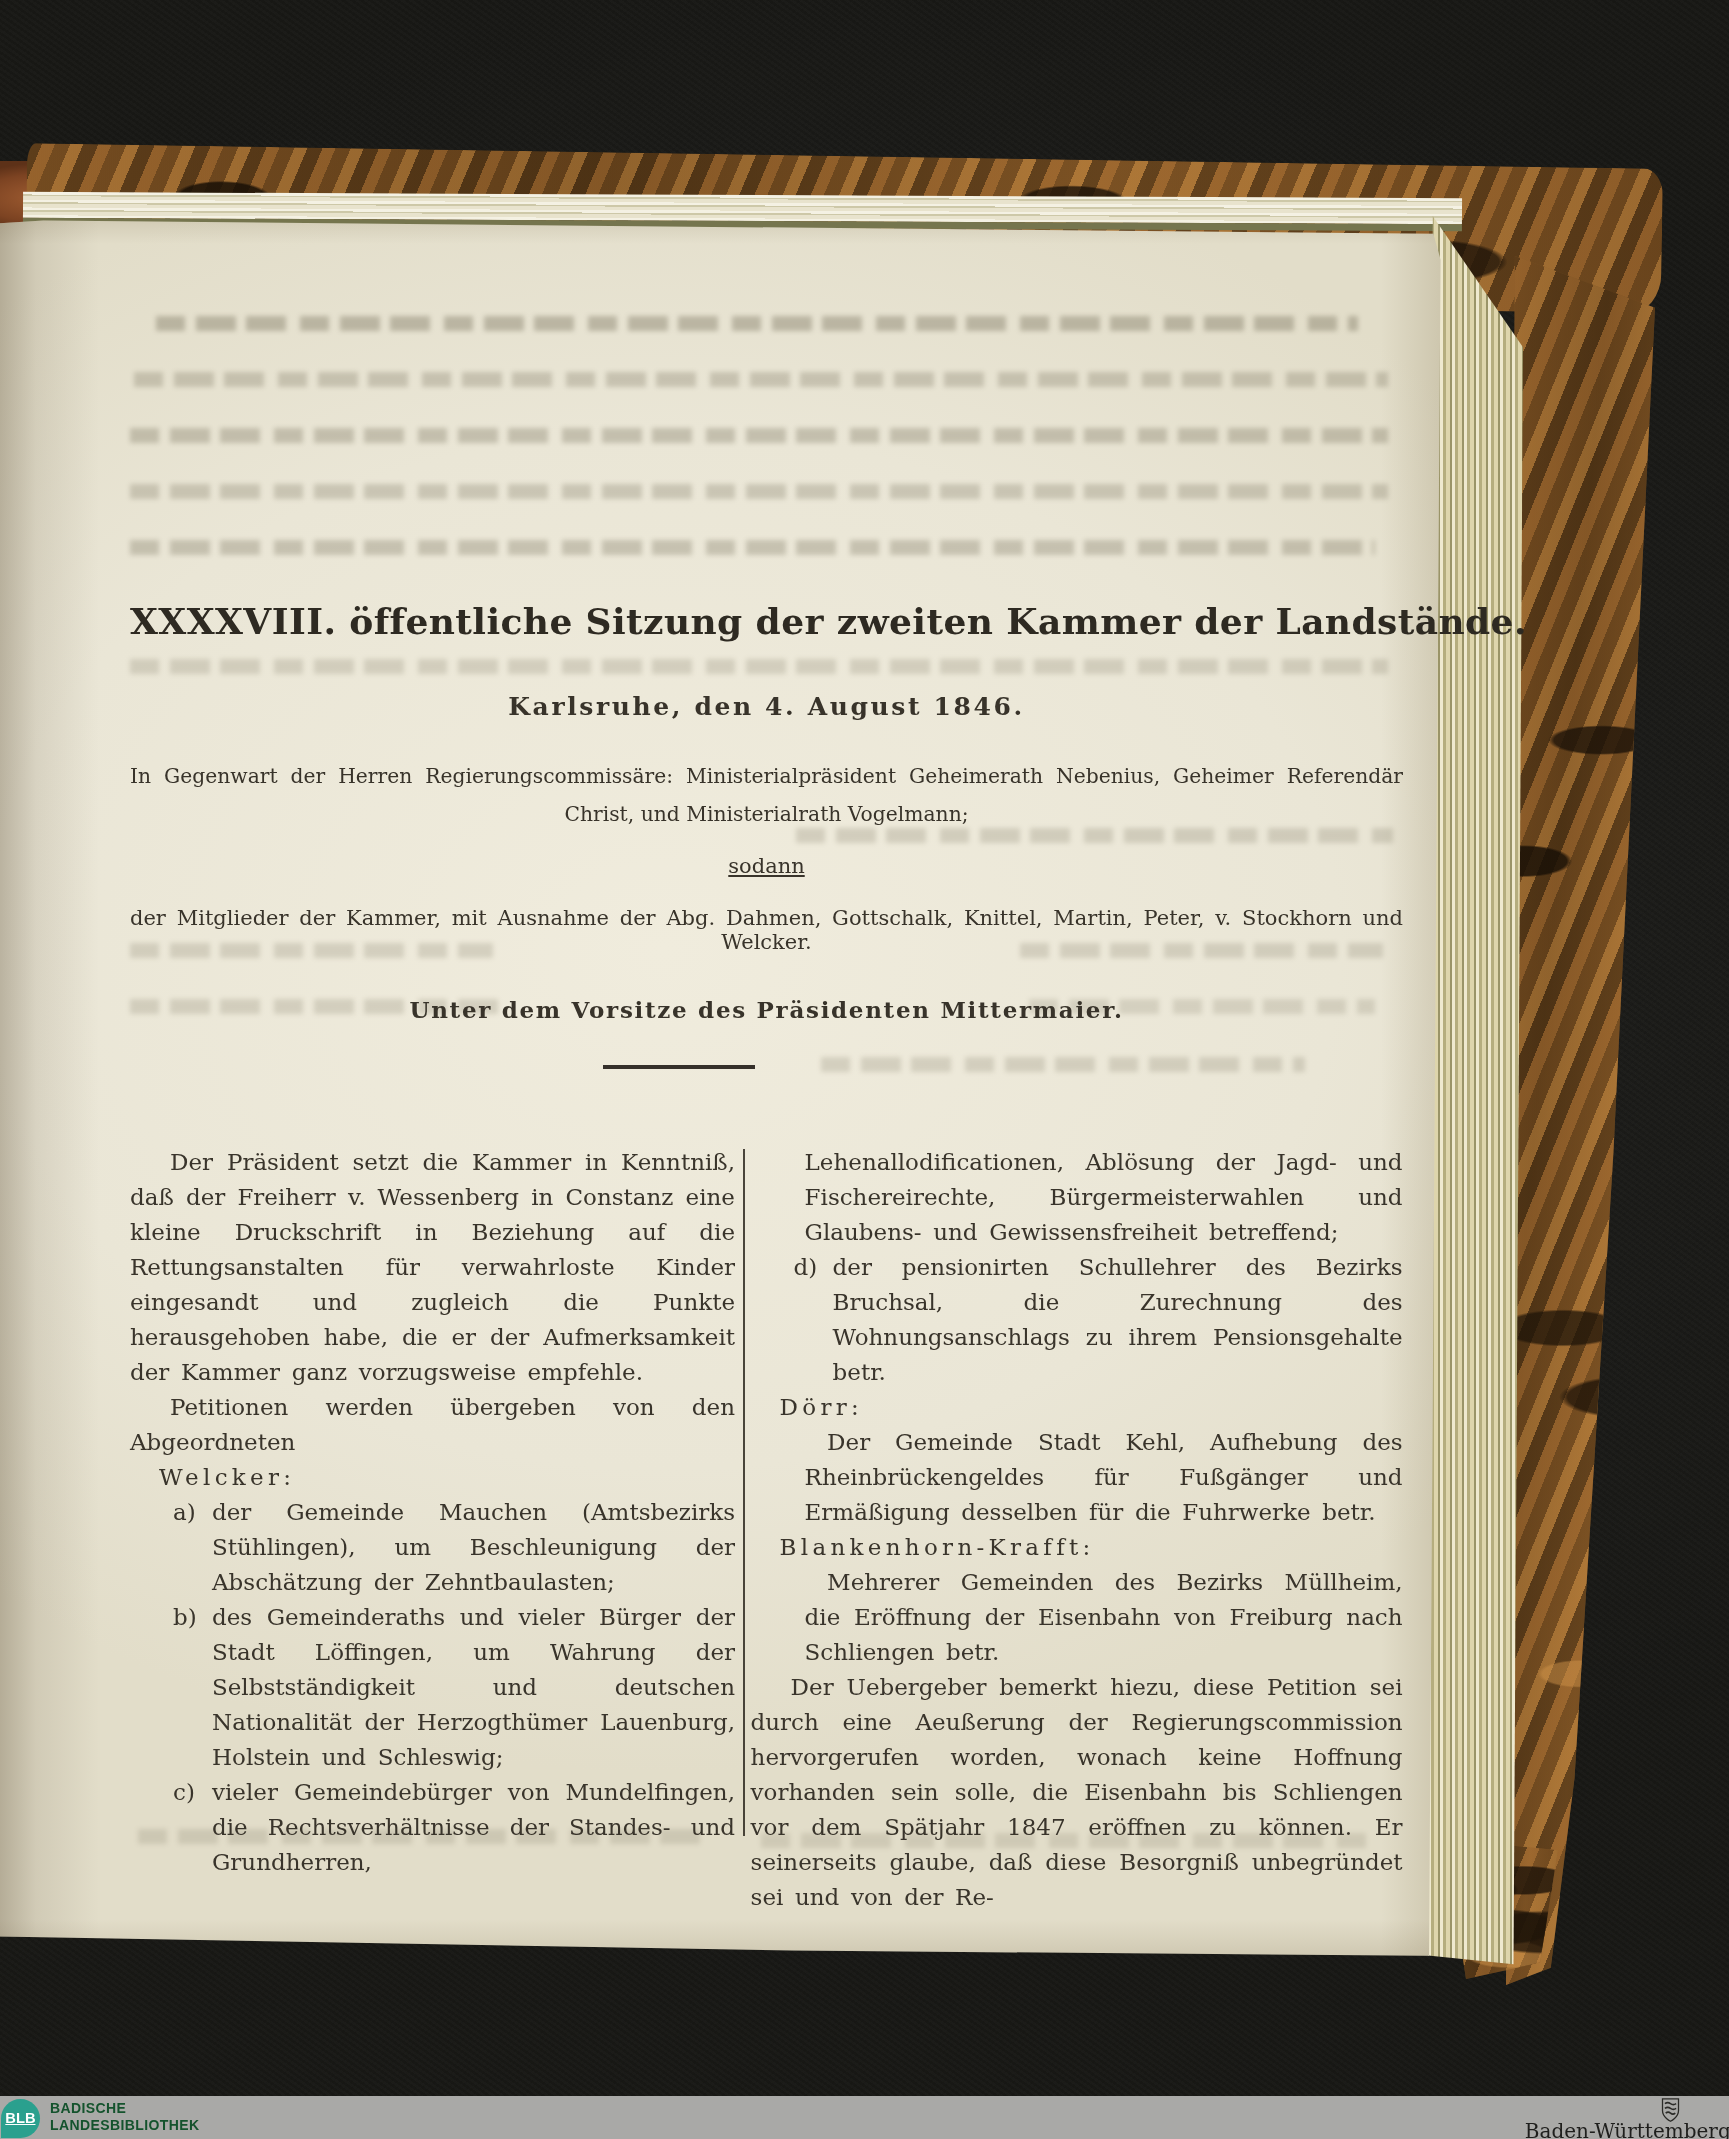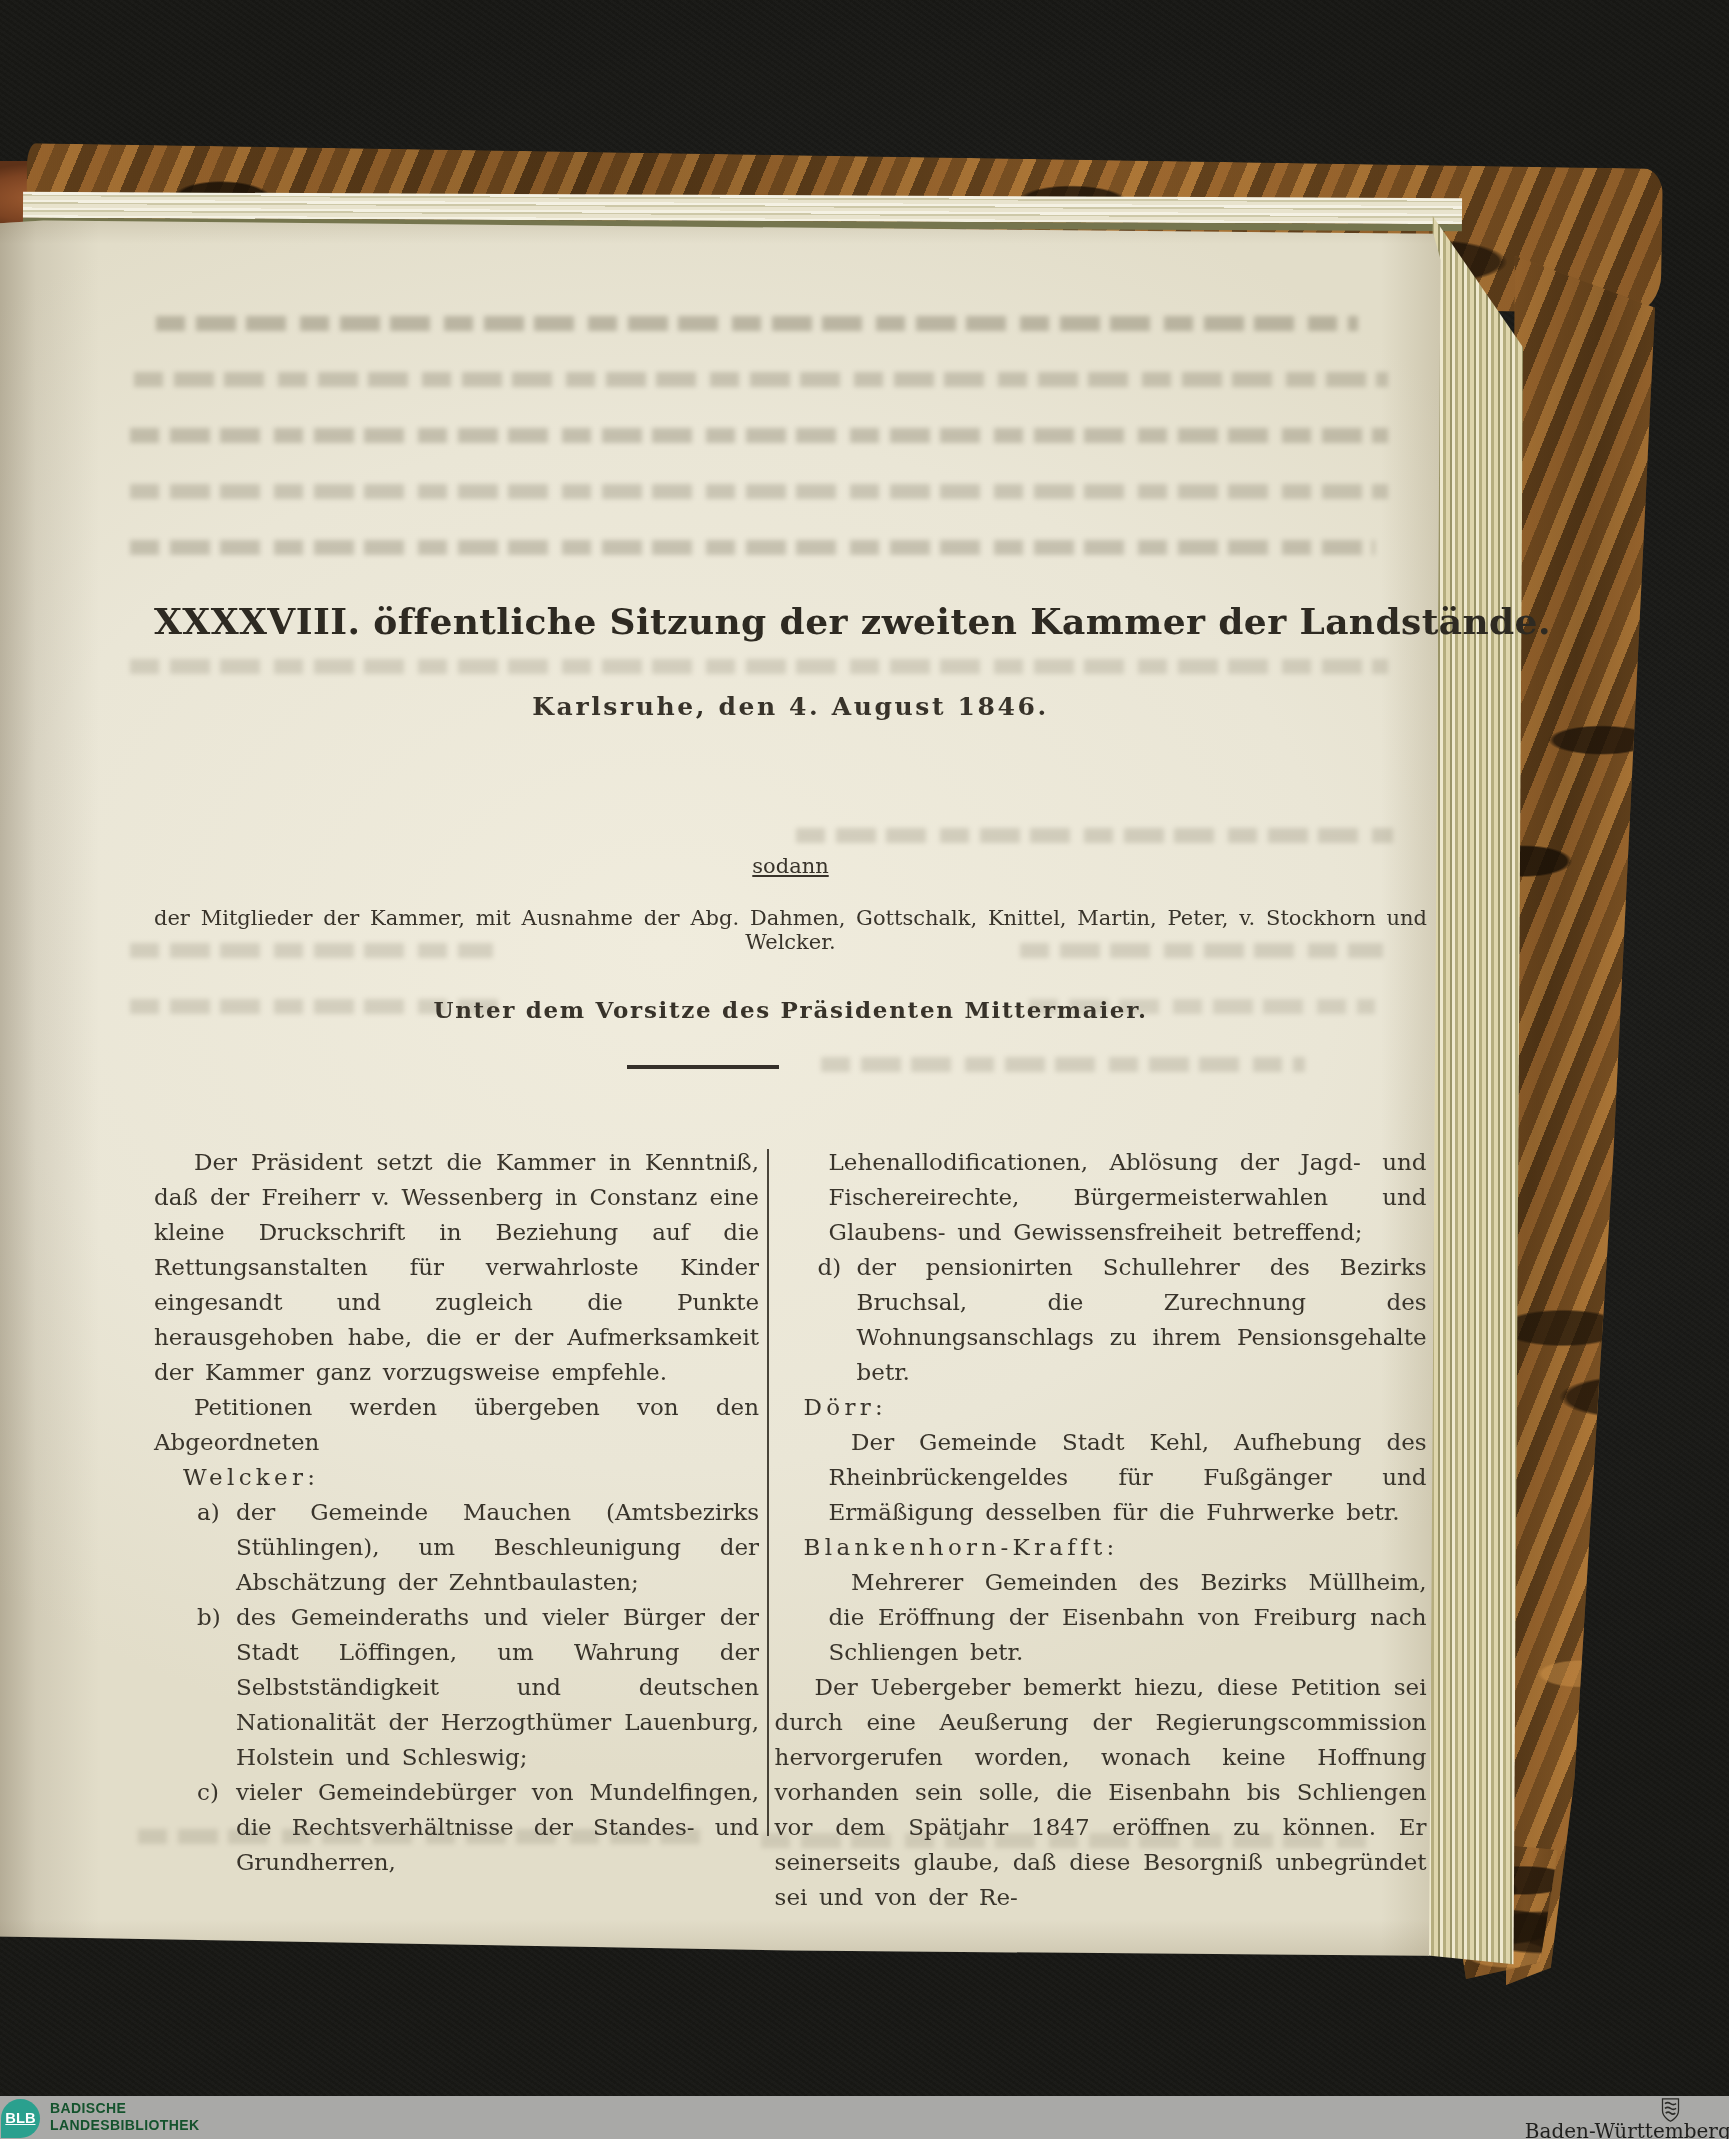--- a/index.html
+++ b/index.html
@@ -55,21 +55,21 @@
       linear-gradient(180deg, rgba(120,105,70,.16), rgba(120,105,70,0) 26px),
       linear-gradient(0deg, rgba(120,105,70,.2), rgba(120,105,70,0) 42px);}
 
   
   .ghost{position:absolute;height:14.7px;z-index:5;filter:blur(2.6px);pointer-events:none;
     background:repeating-linear-gradient(90deg,#6e6752 0 29px,transparent 29px 40px,
       #6e6752 40px 80px,transparent 80px 90px,#6e6752 90px 130px,transparent 130px 144px);}
 
   
   .content{position:absolute;left:130px;top:0;width:1273px;height:2139px;z-index:6;color:#38332a;}
-  .content > div{position:absolute;margin-left:24px;}
+  .content > div{position:absolute;}
   .session-title{top:600px;left:0;width:100%;text-align:center;font-size:36px;font-weight:bold;
     letter-spacing:0.4px;color:#2e2a22;white-space:nowrap;}
   .dateline{top:692px;left:0;width:100%;text-align:center;font-size:25px;font-weight:bold;letter-spacing:2.6px;}
   .presence{top:757px;left:0;width:100%;font-size:20.3px;line-height:38px;
     text-align:justify;text-align-last:center;}
   .sodann{top:854px;left:0;width:100%;text-align:center;font-size:21px;text-decoration:underline;}
   .members{top:906px;left:0;width:100%;font-size:21px;line-height:24px;
     text-align:justify;text-align-last:center;font-weight:500;}
   .presiding{top:996px;left:0;width:100%;text-align:center;font-size:23px;font-weight:bold;letter-spacing:1.7px;}
   .head-rule{top:1065px;left:473px;width:152px;height:3.5px;background:#35302a;}
@@ -126,20 +126,21 @@
   <div class="ghost" style="top:943px;left:1020px;width:363px;opacity:.20"></div>
   <div class="ghost" style="top:999px;left:130px;width:372px;opacity:.20"></div>
   <div class="ghost" style="top:999px;left:1029px;width:346px;opacity:.18"></div>
   <div class="ghost" style="top:1057px;left:821px;width:484px;opacity:.20"></div>
   <div class="ghost" style="top:1829px;left:138px;width:571px;opacity:.18"></div>
   <div class="ghost" style="top:1833px;left:761px;width:605px;opacity:.16"></div>
 
   <div class="content">
     <div class="session-title">XXXXVIII. öffentliche Sitzung der zweiten Kammer der Landstände.</div>
     <div class="dateline">Karlsruhe, den 4. August 1846.</div>
+    <div class="presence">In Gegenwart der Herren Regierungscommissäre: Ministerialpräsident Geheimerath Nebenius, Geheimer Referendär Christ, und Ministerialrath Vogelmann;</div>
     <div class="sodann">sodann</div>
     <div class="members">der Mitglieder der Kammer, mit Ausnahme der Abg. Dahmen, Gottschalk, Knittel, Martin, Peter, v. Stockhorn und Welcker.</div>
     <div class="presiding">Unter dem Vorsitze des Präsidenten Mittermaier.</div>
     <div class="head-rule"></div>
     <div class="columns">
       <div class="col left" id="col-left">
           <div class="blk p"><span>Der Präsident setzt die Kammer in Kenntniß, daß der Freiherr v. Wessenberg in Constanz eine kleine Druckschrift in Beziehung auf die Rettungsanstalten für verwahrloste Kinder eingesandt und zugleich die Punkte herausgehoben habe, die er der Aufmerksamkeit der Kammer ganz vorzugsweise empfehle.</span></div>
           <div class="blk p"><span>Petitionen werden übergeben von den Abgeordneten</span></div>
           <div class="blk speaker"><span>Welcker:</span></div>
           <div class="blk item"><span class="marker">a)</span><span>der Gemeinde Mauchen (Amtsbezirks Stühlingen), um Beschleunigung der Abschätzung der Zehntbaulasten;</span></div>

